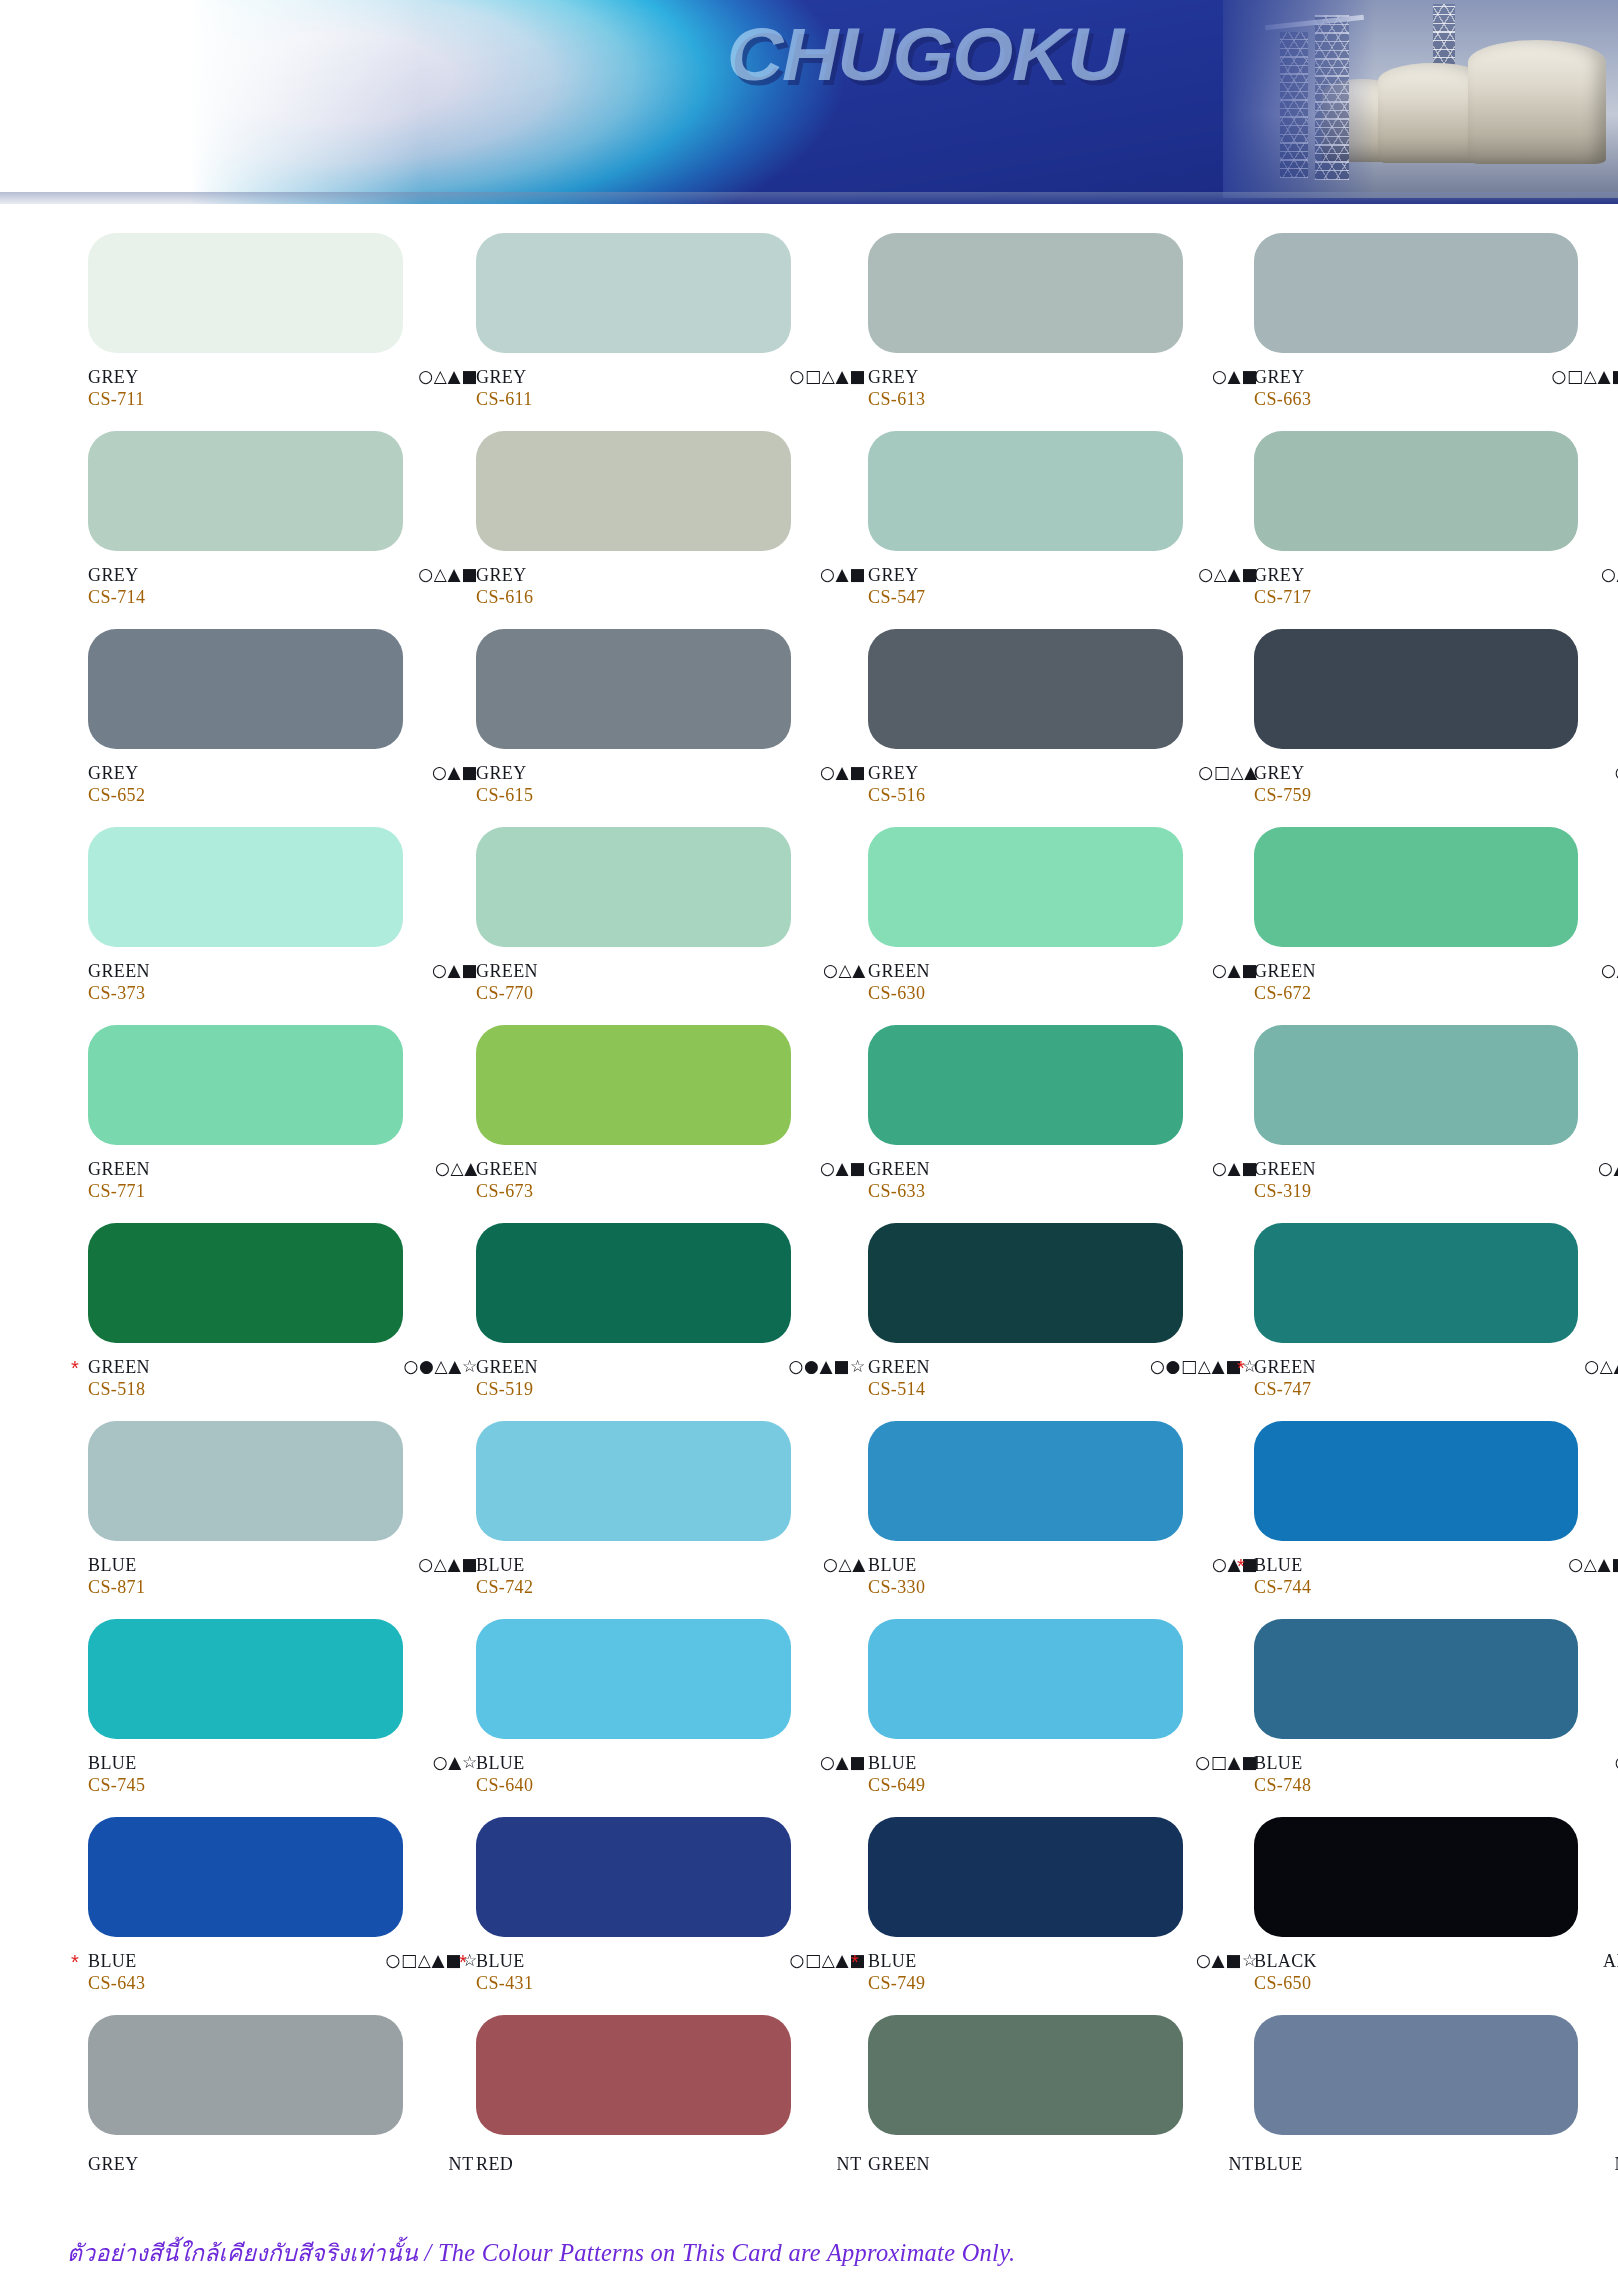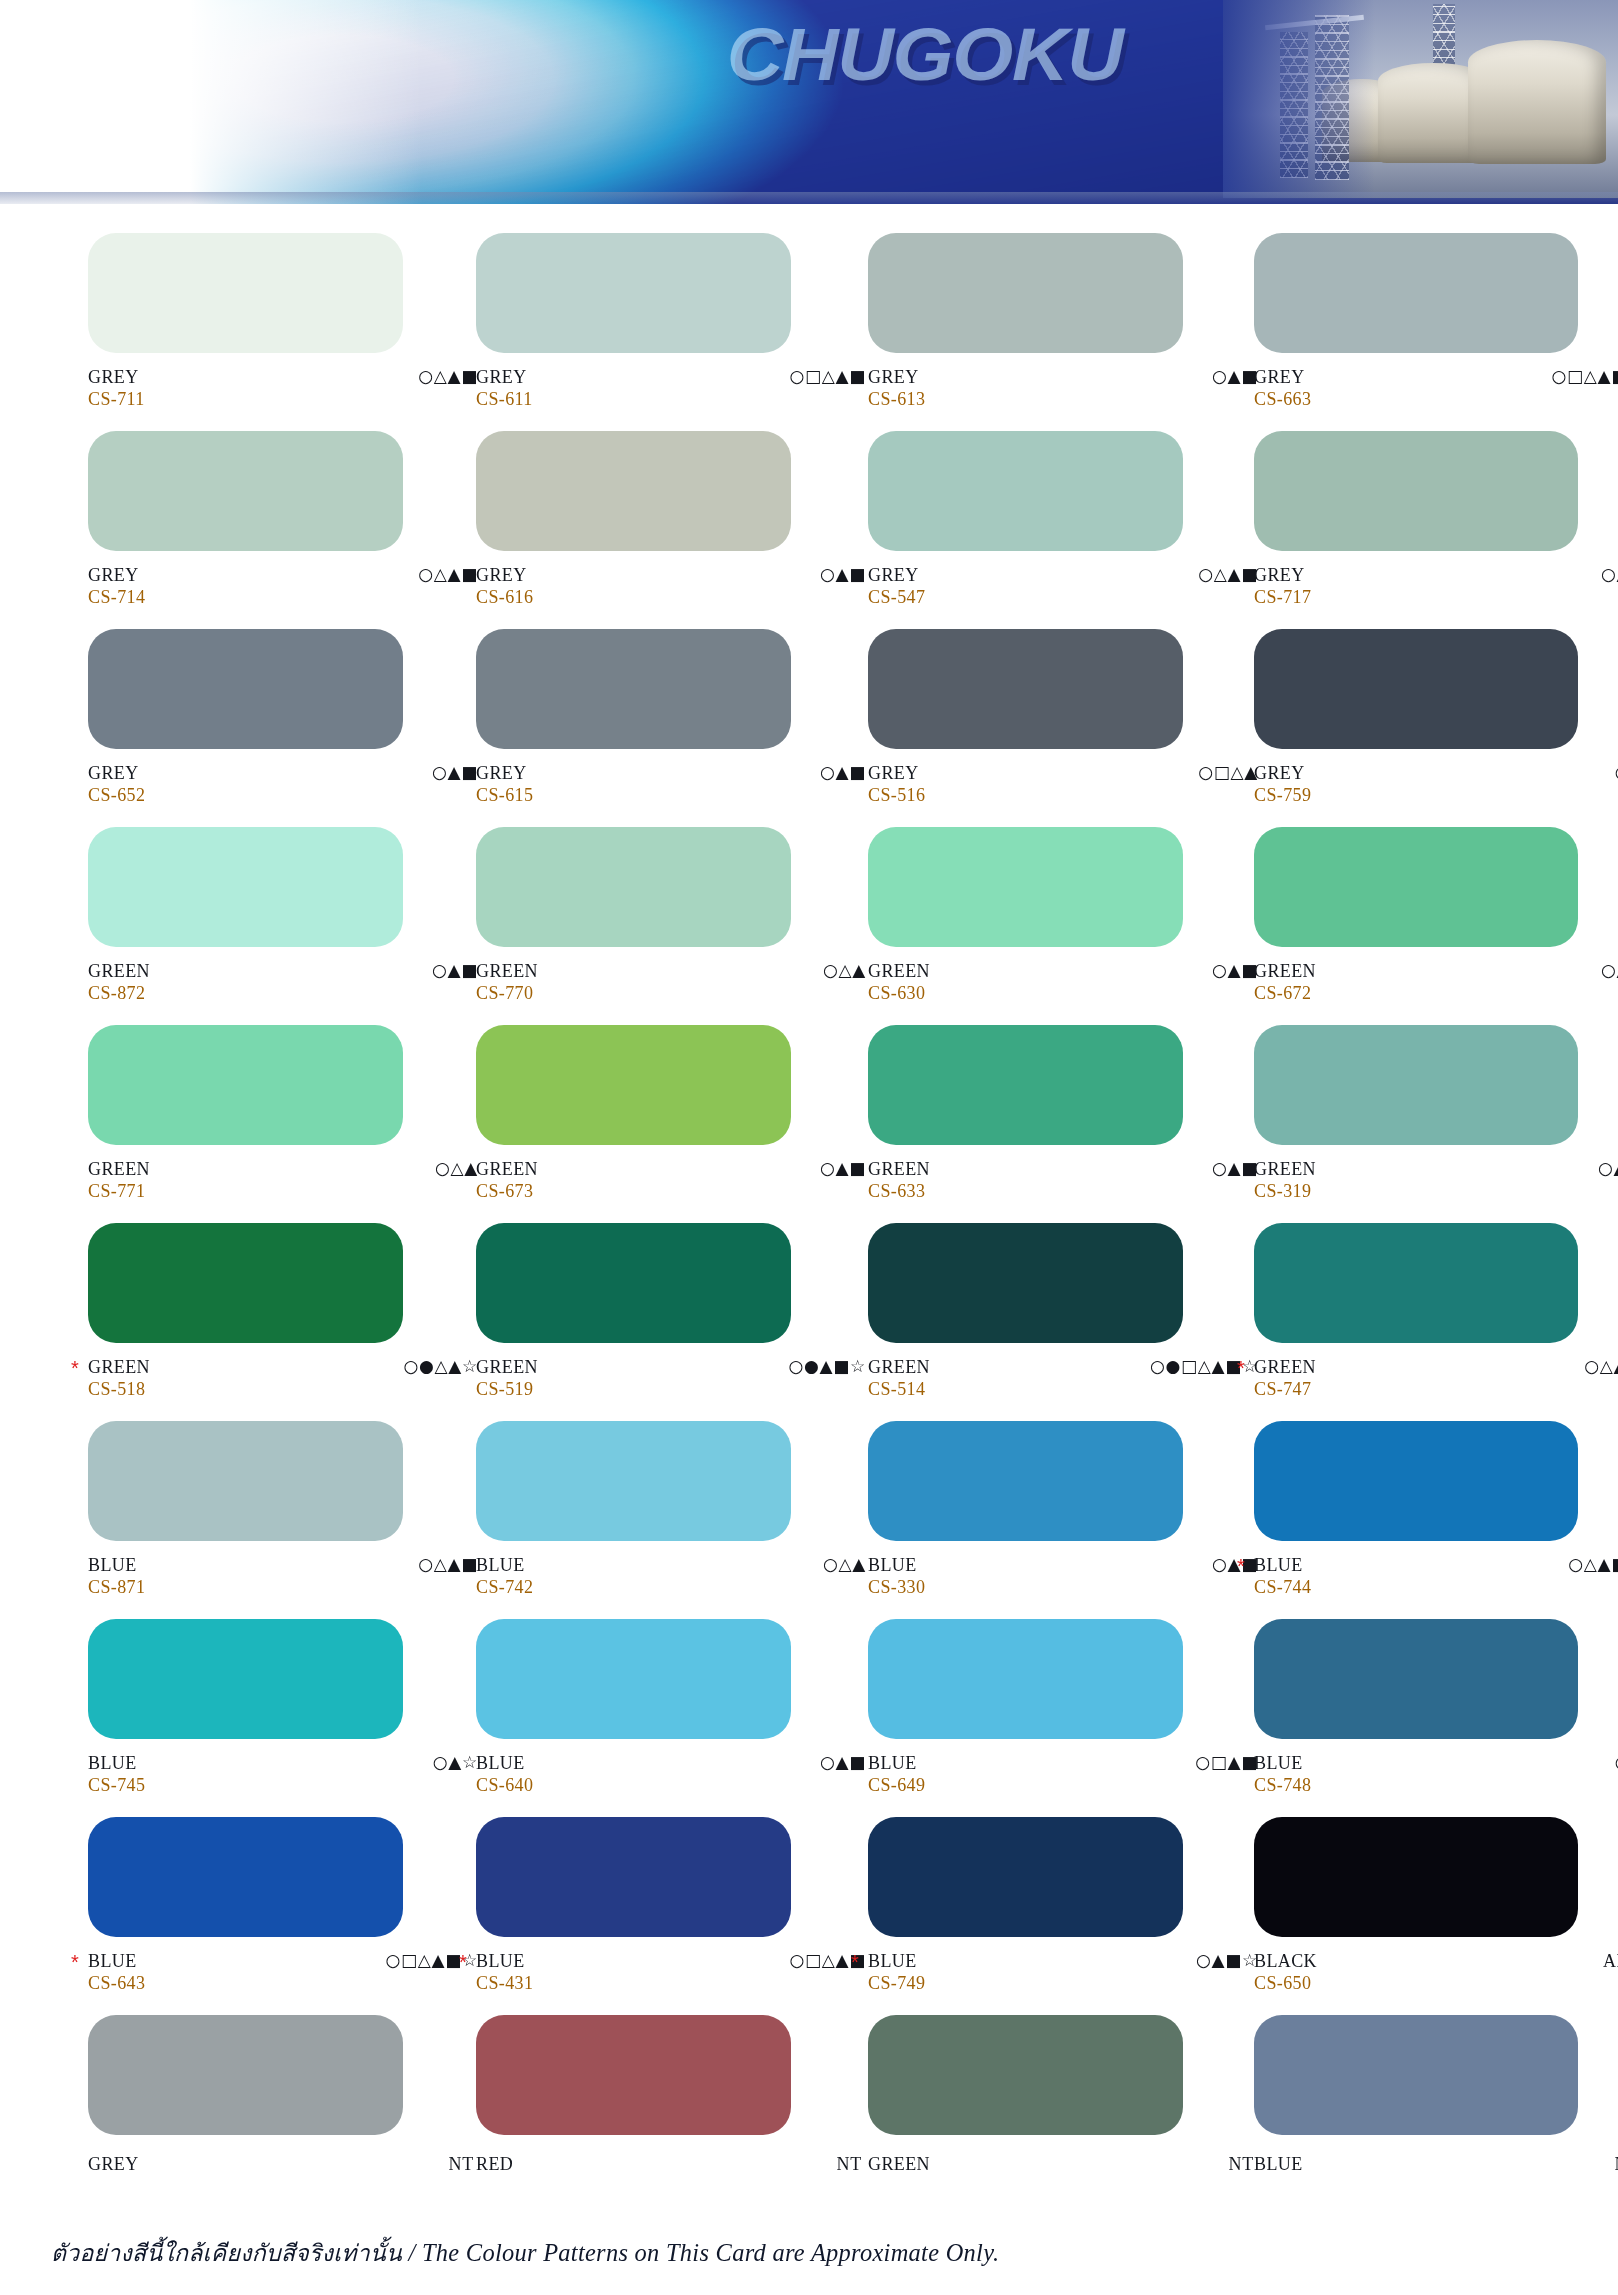--- a/index.html
+++ b/index.html
@@ -129,25 +129,25 @@
   .nt{
     position:absolute;left:auto;right:-43px;top:0;
     font-size:18px;color:#15181f;letter-spacing:0.7px;
   }
 
   
   .row-nt .meta{top:155px;}
 
   
   .footer{
-    position:absolute;left:51px;top:2235px;width:1515px;
+    position:absolute;left:67px;top:2235px;width:1515px;
     font-family:"Liberation Serif","DejaVu Serif",serif;
     font-style:italic;
     font-size:24.4px;
-    color:#0f172a;
+    color:#6d28d9;
     letter-spacing:0.3px;
     white-space:nowrap;
   }
   .footer .th{font-family:"DejaVu Sans",sans-serif;font-style:italic;font-size:23px;}
 </style>
 </head>
 <body>
 
 <div class="banner">
   <div class="banner-bg"></div>
@@ -270,21 +270,21 @@
           <span class="code">CS-759</span>
           <span class="syms right">○▲</span>
         </div>
       </div>
     </div>
     <div class="row">
       <div class="cell c0">
         <div class="chip" style="background: rgb(176, 236, 219);"></div>
         <div class="meta">
           <span class="name">GREEN</span>
-          <span class="code">CS-872</span>
+          <span class="code">CS-373</span>
           <span class="syms right">○▲■</span>
         </div>
       </div>
       <div class="cell c1">
         <div class="chip" style="background: rgb(167, 213, 192);"></div>
         <div class="meta">
           <span class="name">GREEN</span>
           <span class="code">CS-770</span>
           <span class="syms right">○△▲</span>
         </div>

